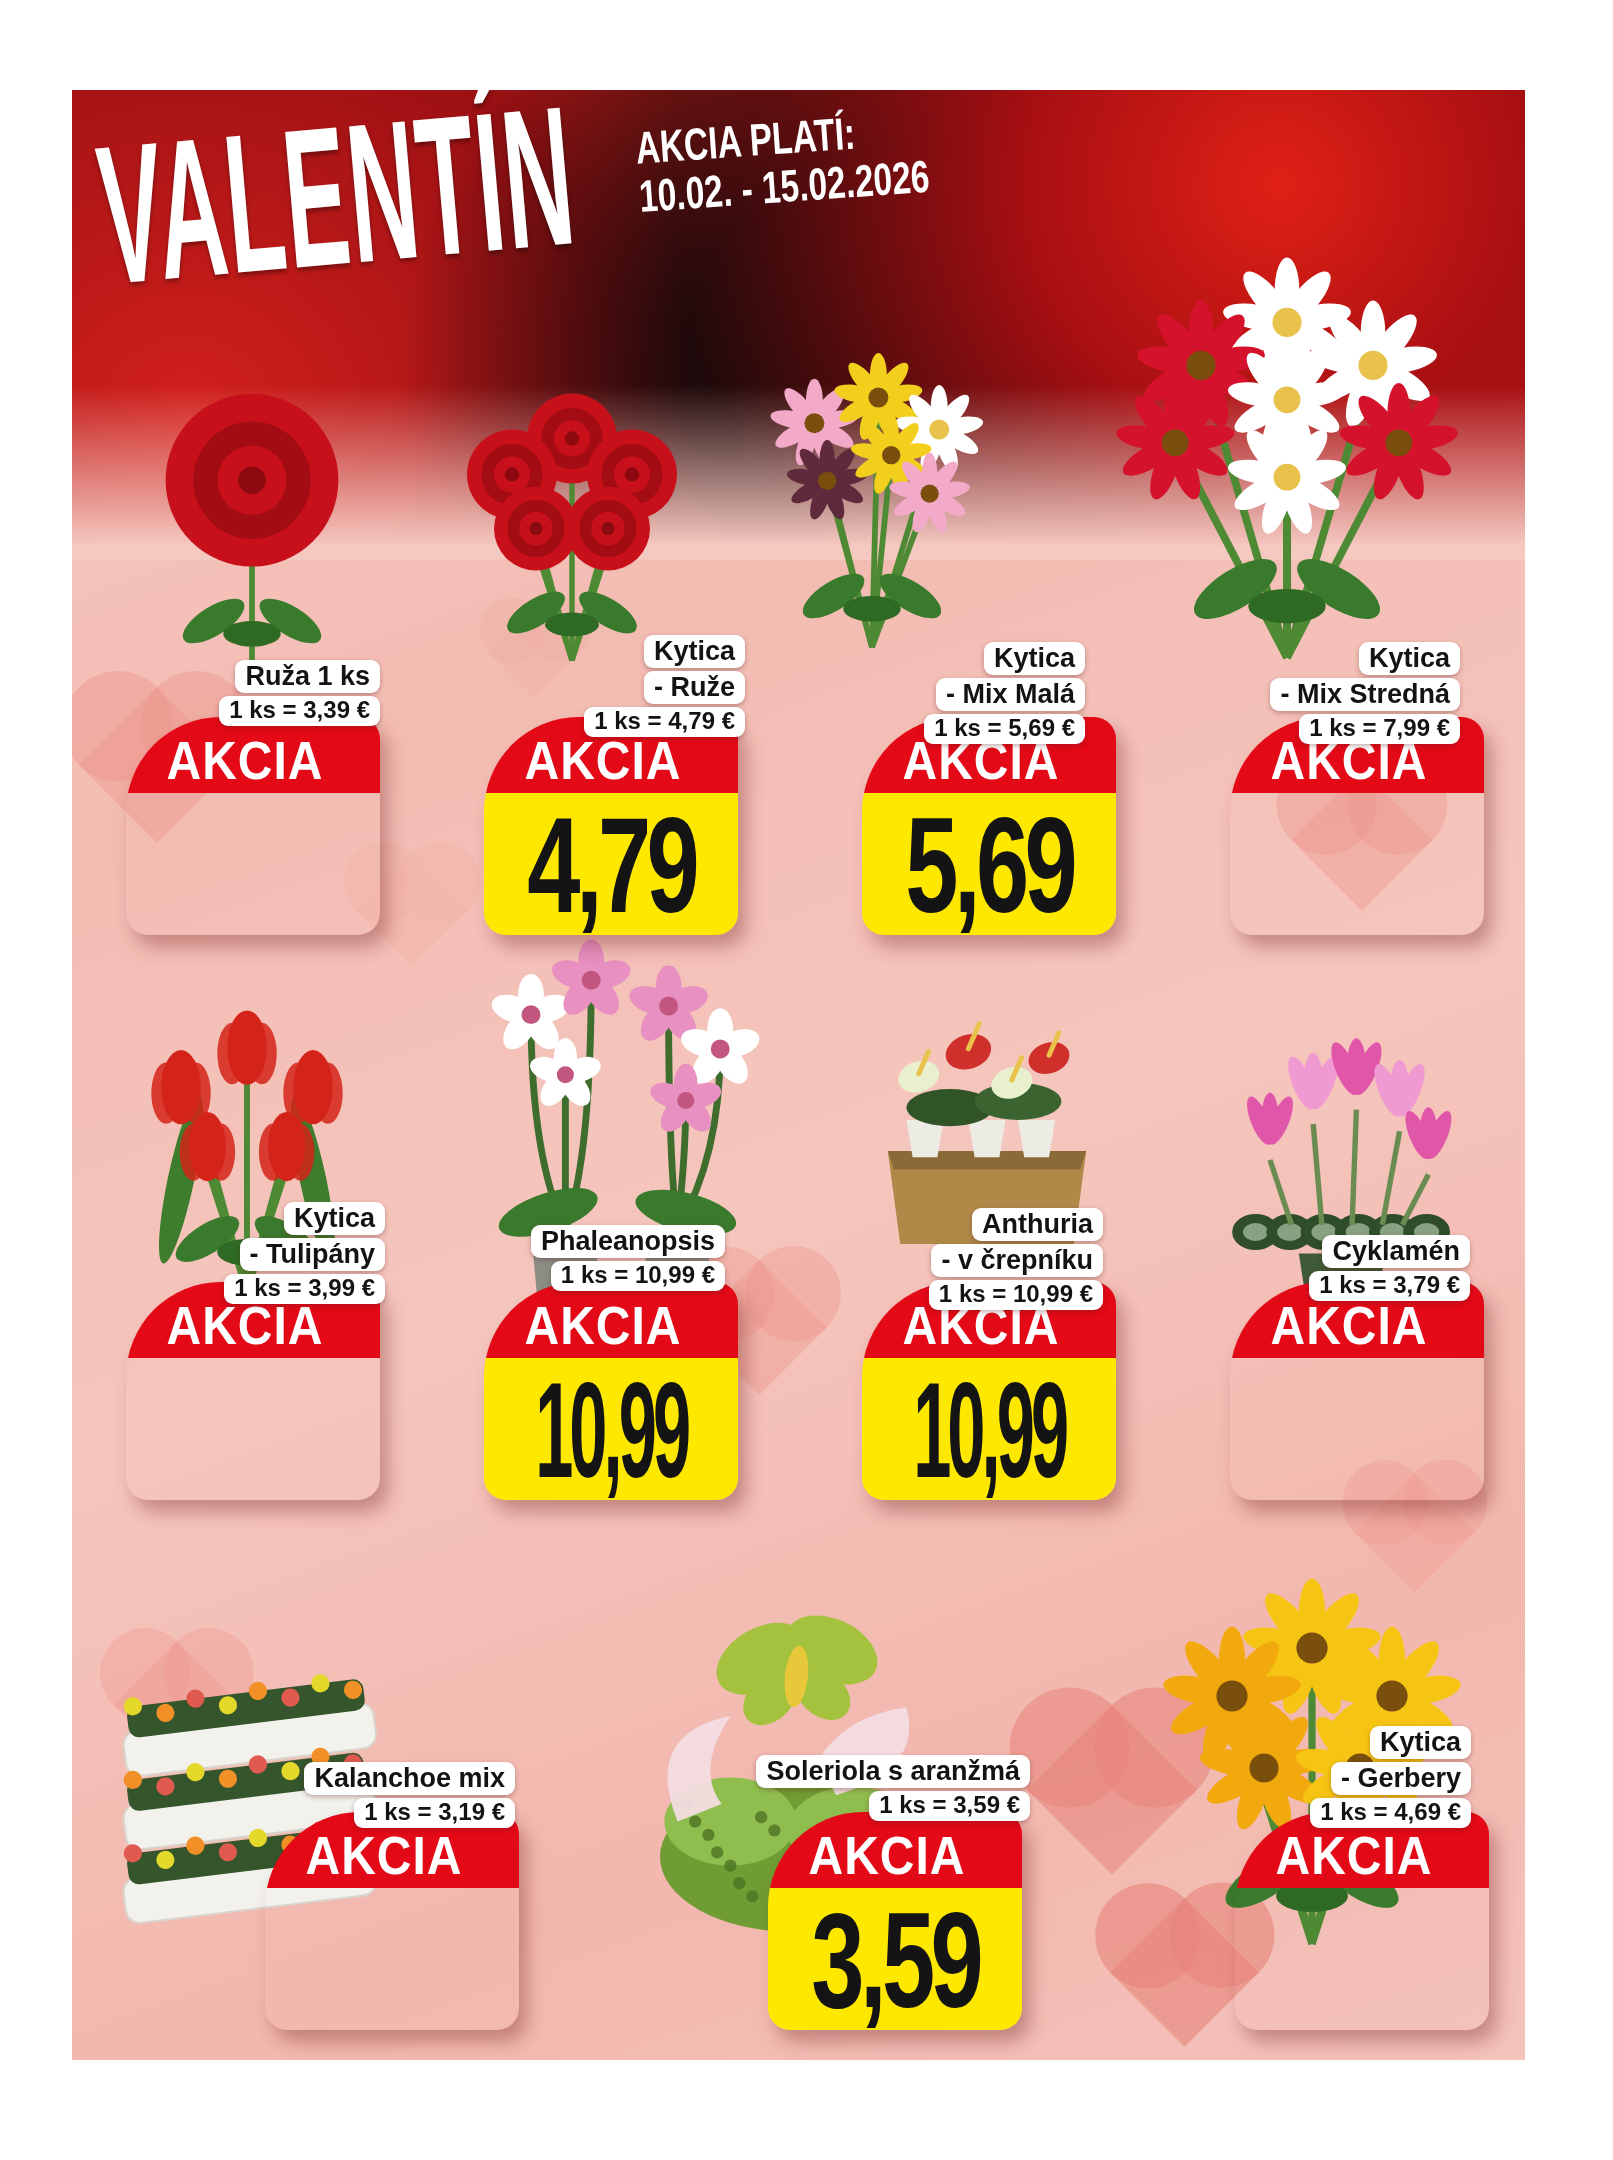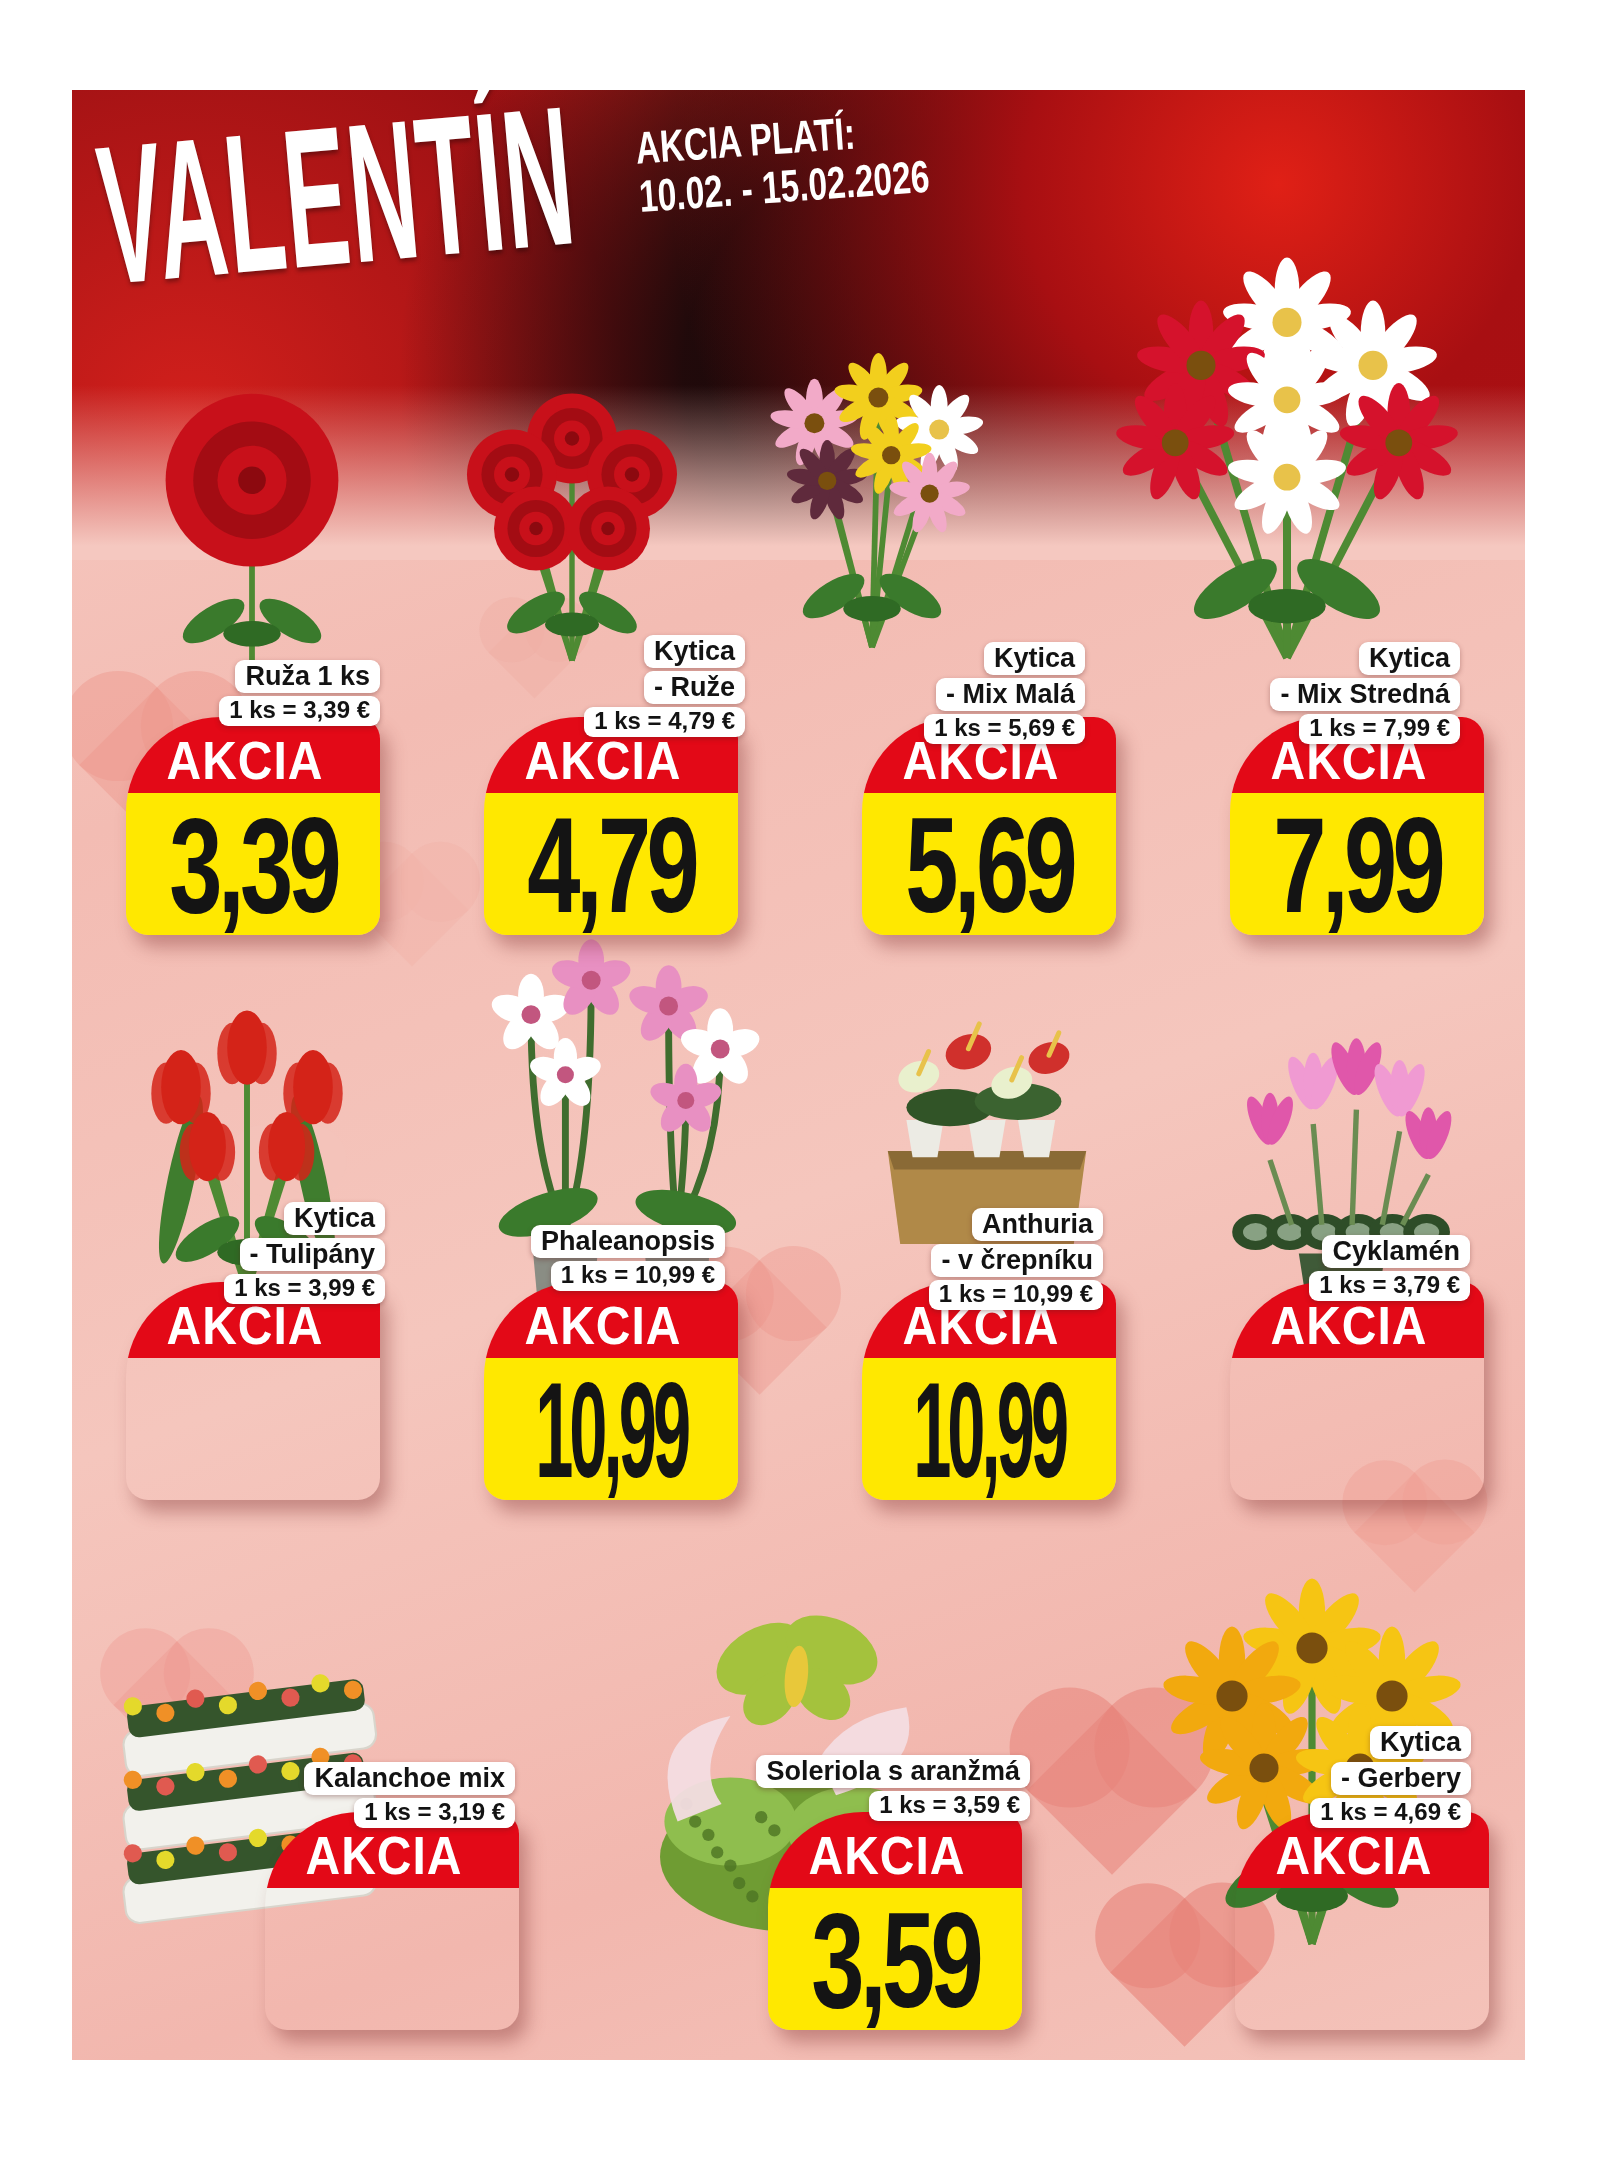--- a/index.html
+++ b/index.html
@@ -120,23 +120,20 @@
         </svg>
       </div>
     <div class="label">
       <span class="pill name">Ruža 1 ks</span>
 
       <span class="pill unit">1 ks = 3,39 €</span>
     </div>
     <div class="badge">
       <div class="red">
           <span>AKCIA</span>
-        </div>
-      <div class="yellow">
-          <span class="price">3,39</span>
         </div>
     </div>
   </div>
 
   <div class="product p1">
     <div class="art">
         <svg viewBox="0 0 100 100">
           <line x1="50" y1="22" x2="50" y2="96" stroke="#4e8a33" stroke-width="1.8"></line>
           <line x1="30" y1="34" x2="50" y2="96" stroke="#4e8a33" stroke-width="1.8"></line>
           <line x1="70" y1="34" x2="50" y2="96" stroke="#4e8a33" stroke-width="1.8"></line>
@@ -358,23 +355,20 @@
       </div>
     <div class="label">
       <span class="pill name">Kytica</span>
       <span class="pill name">- Mix Stredná</span>
       <span class="pill unit">1 ks = 7,99 €</span>
     </div>
     <div class="badge">
       <div class="red">
           <span>AKCIA</span>
         </div>
-      <div class="yellow">
-          <span class="price">7,99</span>
-        </div>
     </div>
   </div>
 
   <div class="product p4">
     <div class="art">
         <svg viewBox="0 0 100 100">
           <line x1="50" y1="22" x2="50" y2="96" stroke="#4e8a33" stroke-width="1.8"></line>
           <line x1="30" y1="34" x2="50" y2="96" stroke="#4e8a33" stroke-width="1.8"></line>
           <line x1="70" y1="34" x2="50" y2="96" stroke="#4e8a33" stroke-width="1.8"></line>
           <line x1="38" y1="52" x2="50" y2="96" stroke="#4e8a33" stroke-width="1.8"></line>

